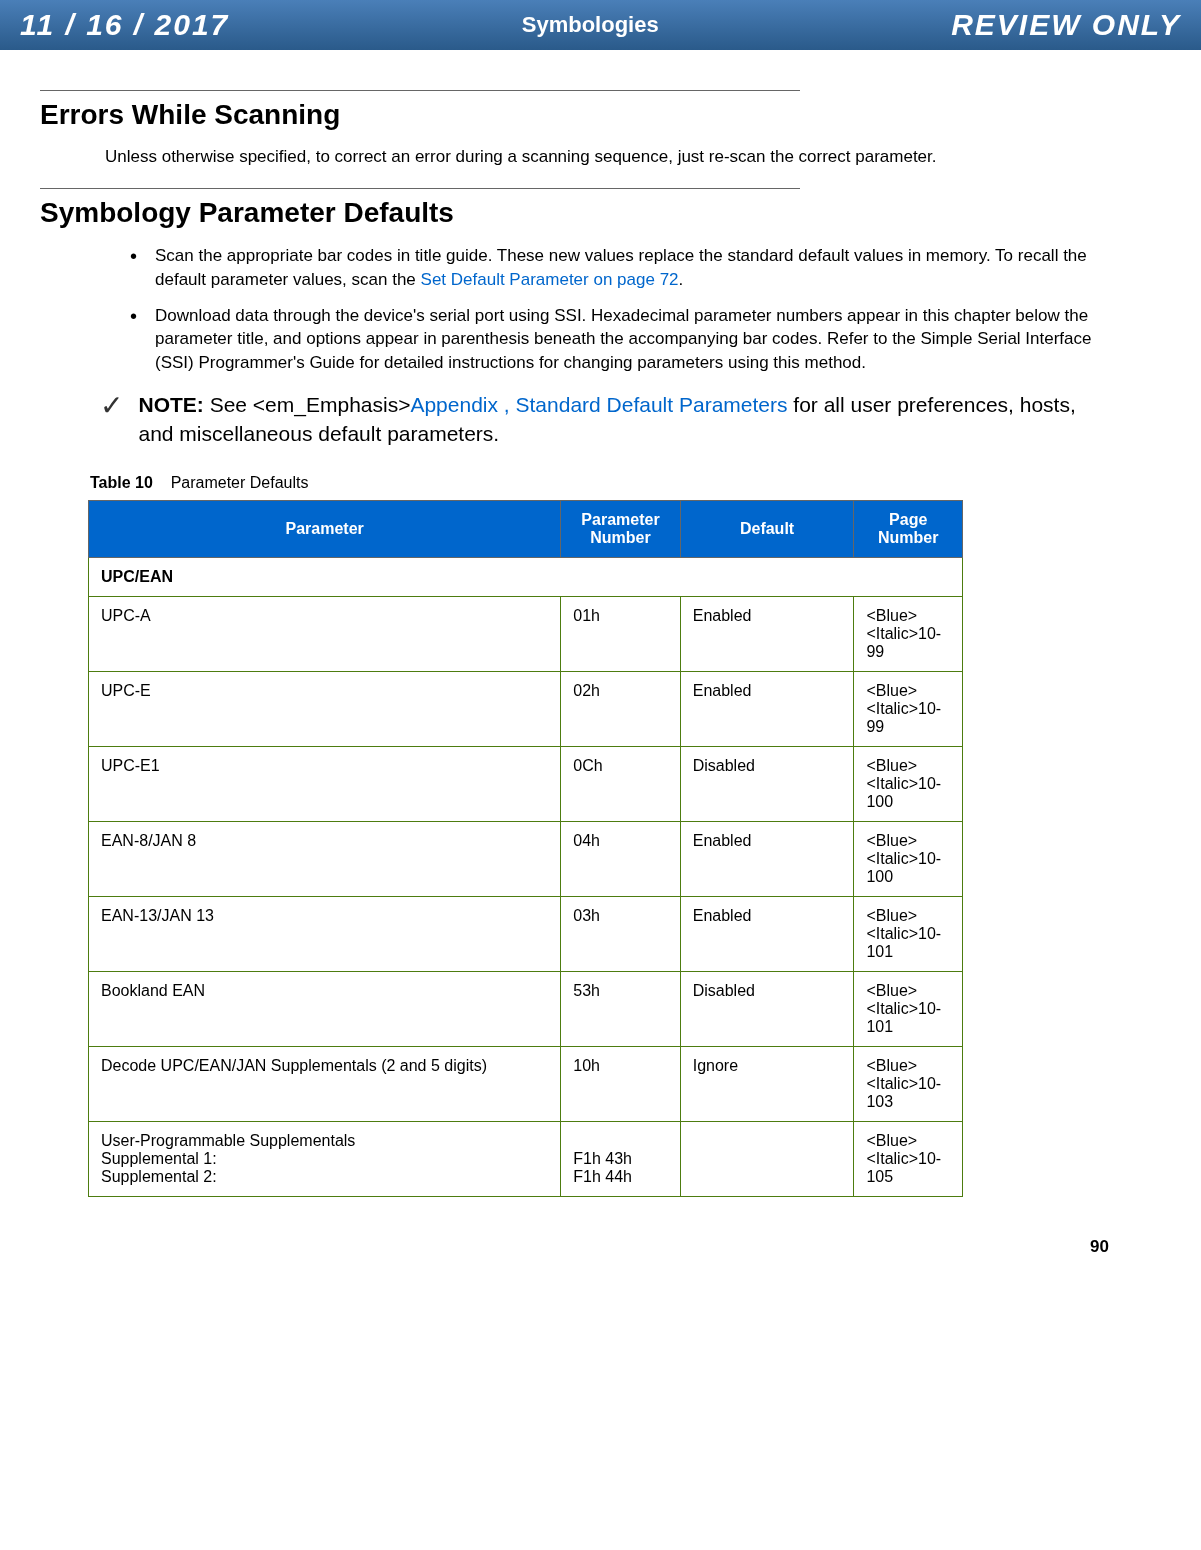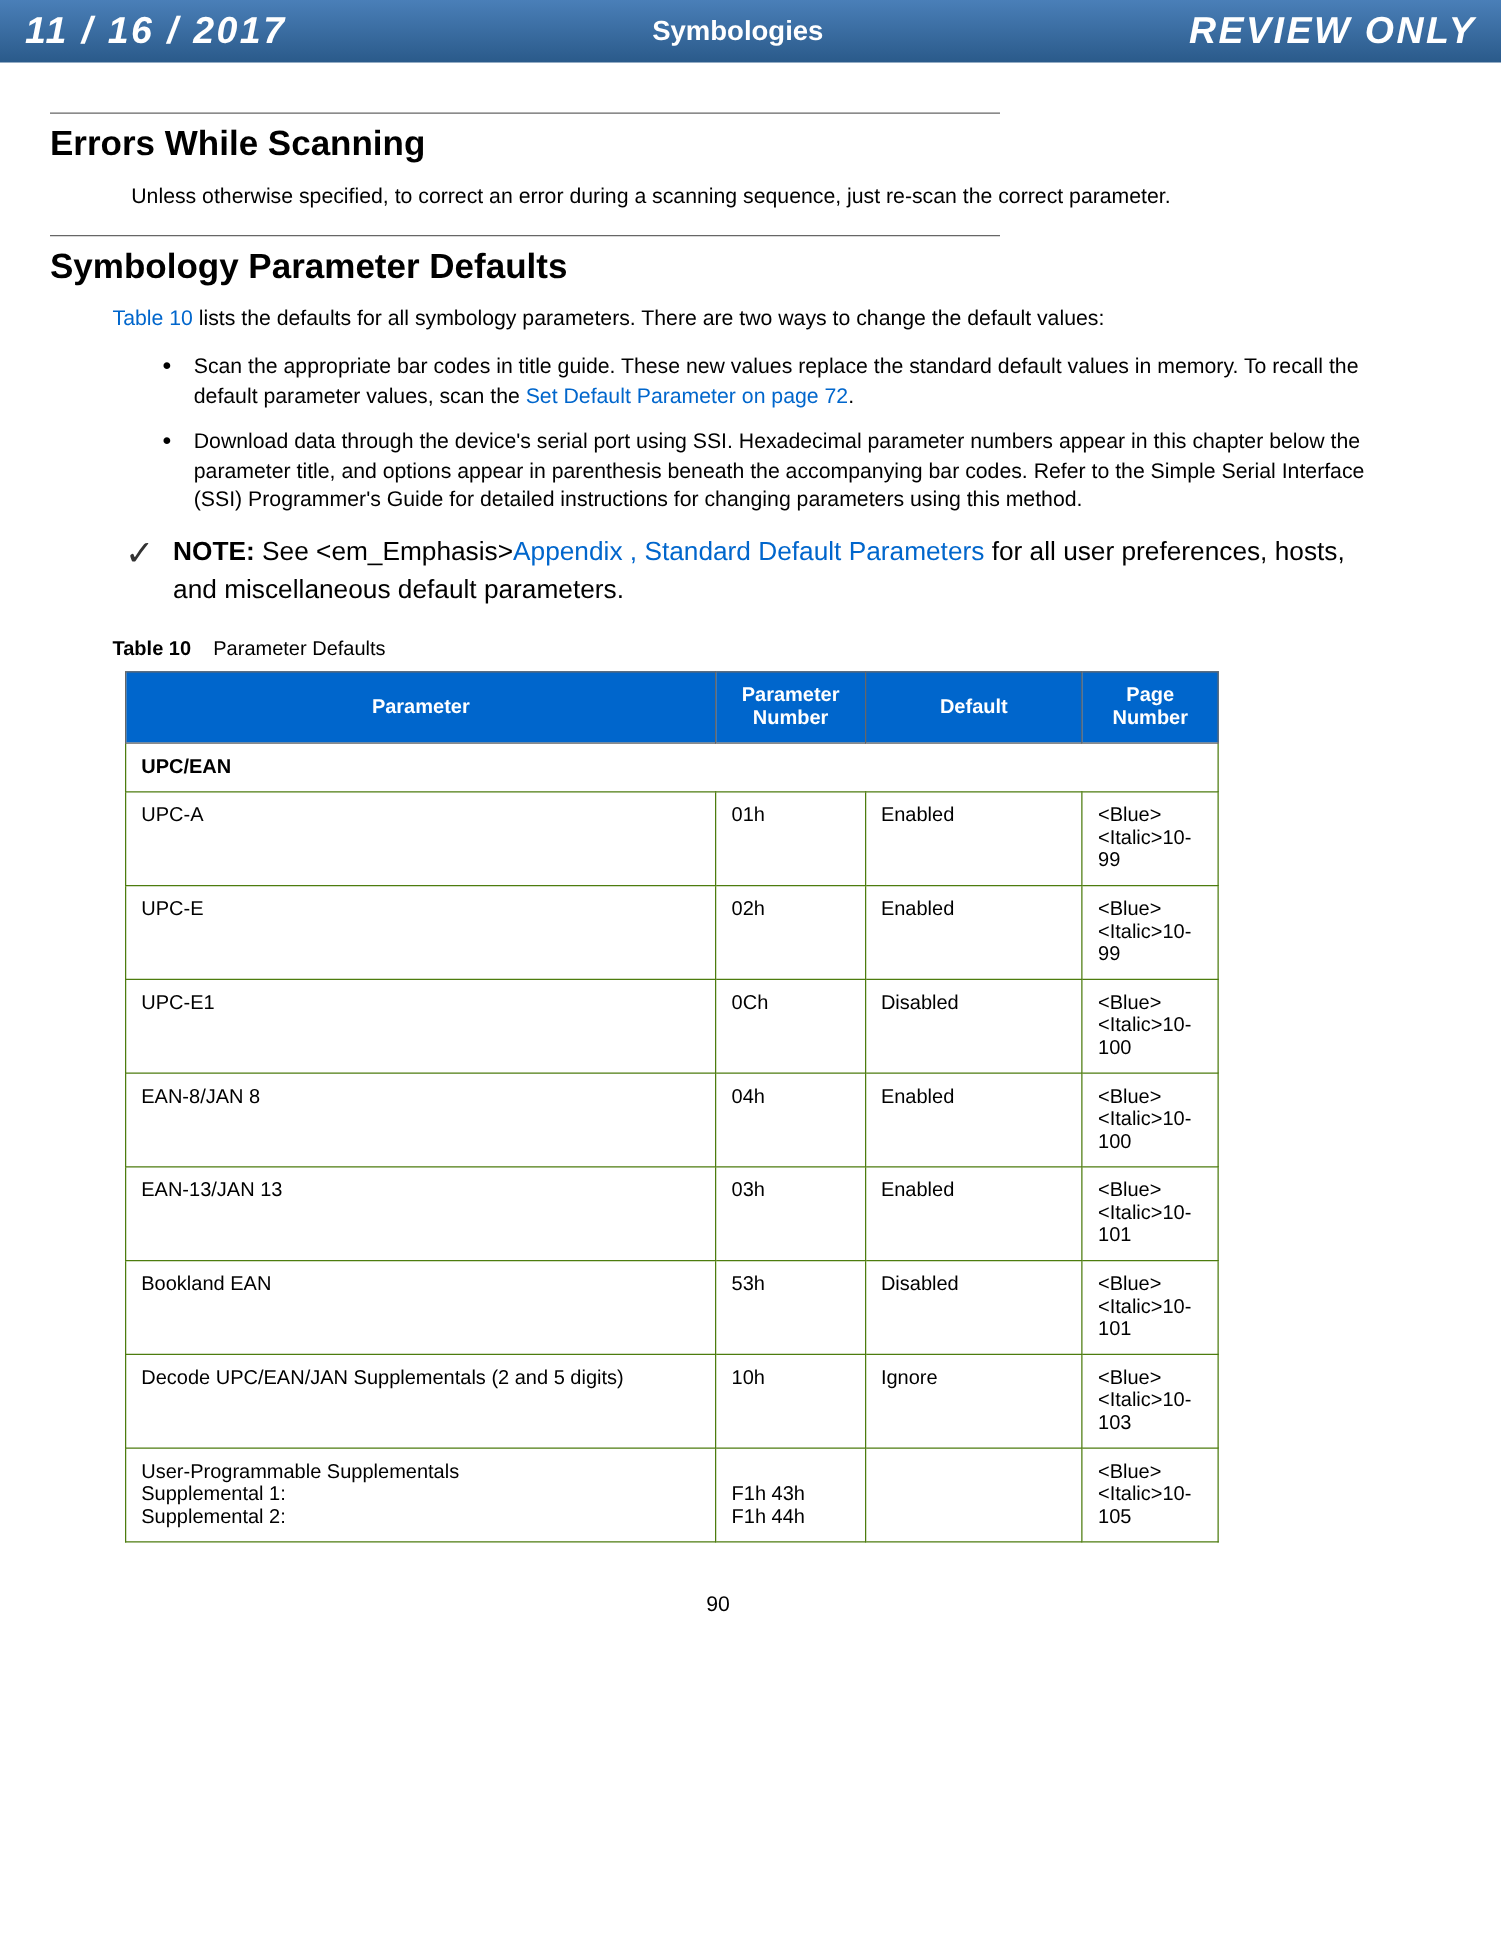--- a/index.html
+++ b/index.html
@@ -99,21 +99,21 @@
   }
   .note-label { font-weight: bold; }
   .table-caption {
     font-size: 16px;
     margin: 0 0 8px 50px;
   }
   .table-caption b { font-weight: bold; }
   table.params {
     border-collapse: collapse;
     width: 875px;
-    margin-left: 60px;
+    margin-left: 48px;
     font-size: 16px;
   }
   table.params th {
     background: #0066cc;
     color: #fff;
     font-weight: bold;
     padding: 10px 12px;
     border: 1px solid #666;
     text-align: center;
   }
@@ -124,46 +124,44 @@
   table.params td {
     border: 1px solid #4d7c0f;
     padding: 10px 12px;
     vertical-align: top;
     text-align: left;
   }
   .section-row td {
     font-weight: bold;
   }
   .page-num {
-    text-align: center;
+    text-align: right;
     font-size: 17px;
     margin-top: 40px;
+    font-weight: bold;
   }
 </style>
 </head>
 <body>
 
 <div class="page-header">
   <span class="header-date">11 / 16 / 2017</span>
   <span class="header-title">Symbologies</span>
   <span class="header-review">REVIEW ONLY</span>
 </div>
 
 <div class="content">
 
   <hr class="hr">
   <h1 class="section-title">Errors While Scanning</h1>
   <p class="body-text">Unless otherwise specified, to correct an error during a scanning sequence, just re-scan the correct parameter.</p>
 
   <hr class="hr">
   <h1 class="section-title">Symbology Parameter Defaults</h1>
 
-  <p class="body-text-narrow">
-    <span class="link">Table 10</span><span> lists the defaults for all symbology parameters. There are two ways to change the default values:</span>
-  </p>
 
   <ul class="bullets">
     <li>
       <span>Scan the appropriate bar codes in title guide. These new values replace the standard default values in memory. To recall the default parameter values, scan the </span><span class="link">Set Default Parameter on page 72</span><span>.</span>
     </li>
     <li>Download data through the device's serial port using SSI. Hexadecimal parameter numbers appear in this chapter below the parameter title, and options appear in parenthesis beneath the accompanying bar codes. Refer to the Simple Serial Interface (SSI) Programmer's Guide for detailed instructions for changing parameters using this method.</li>
   </ul>
 
   <div class="note-block">
     <span class="check-icon">✓</span>

